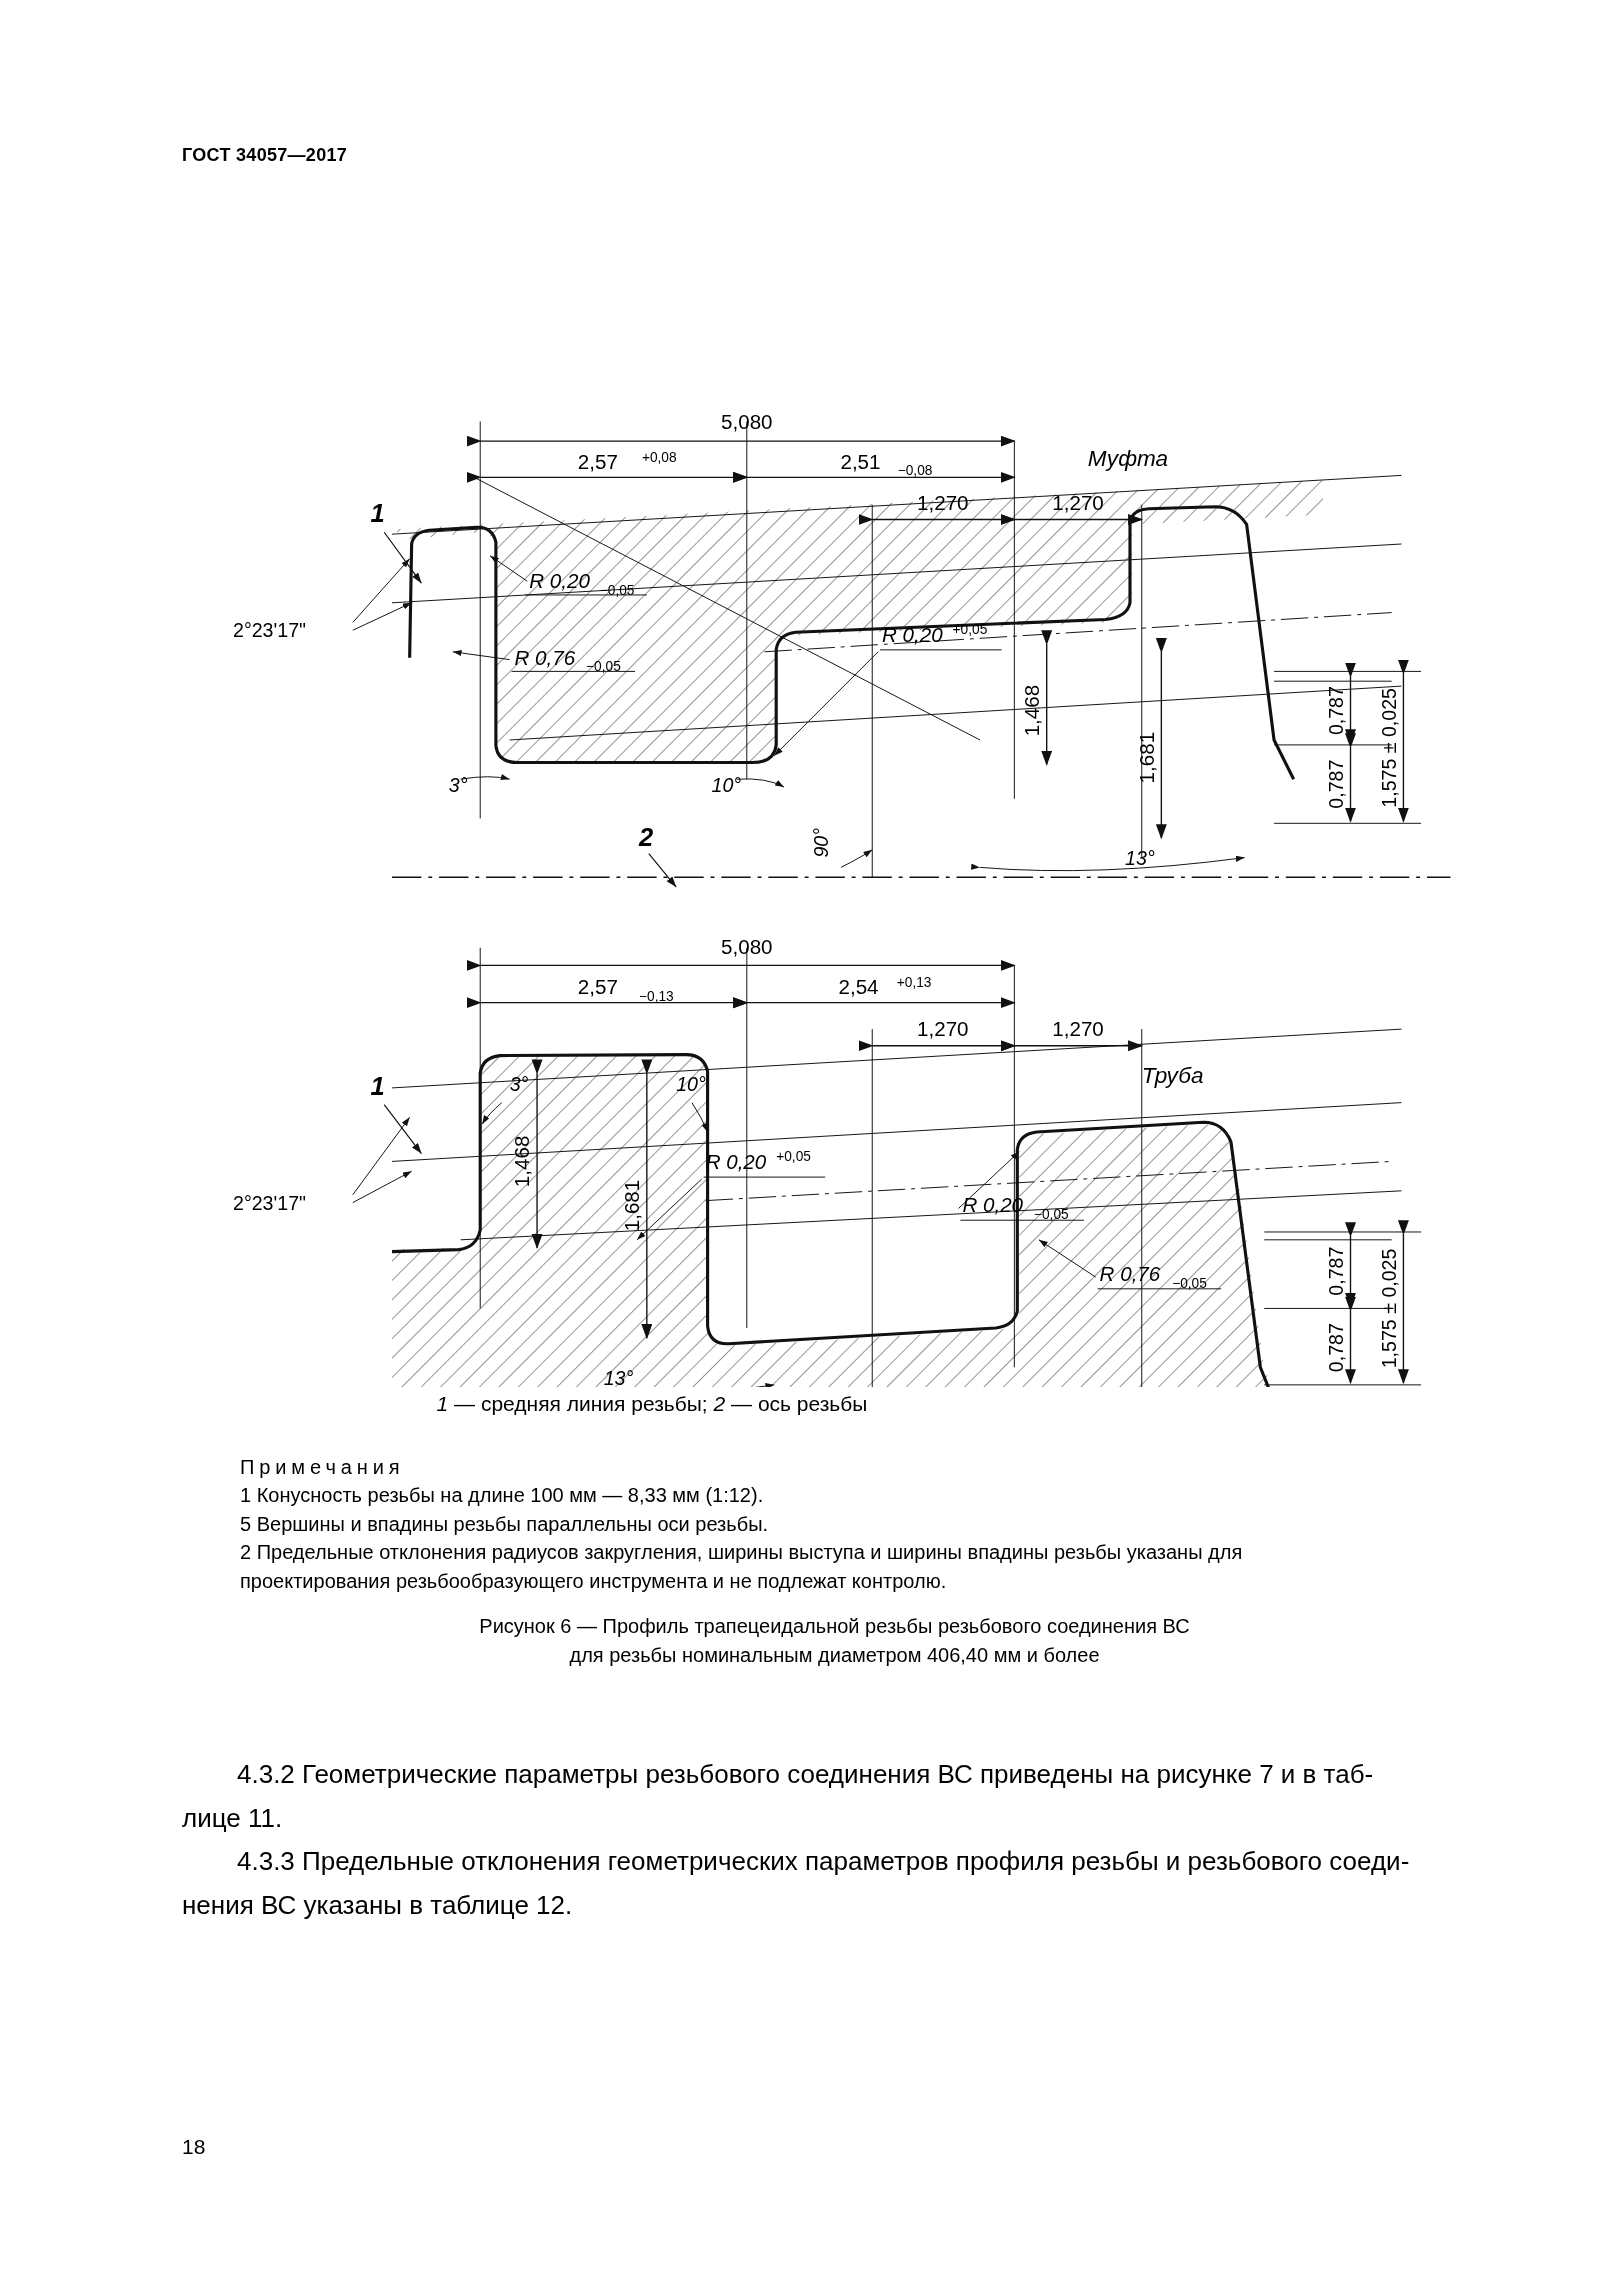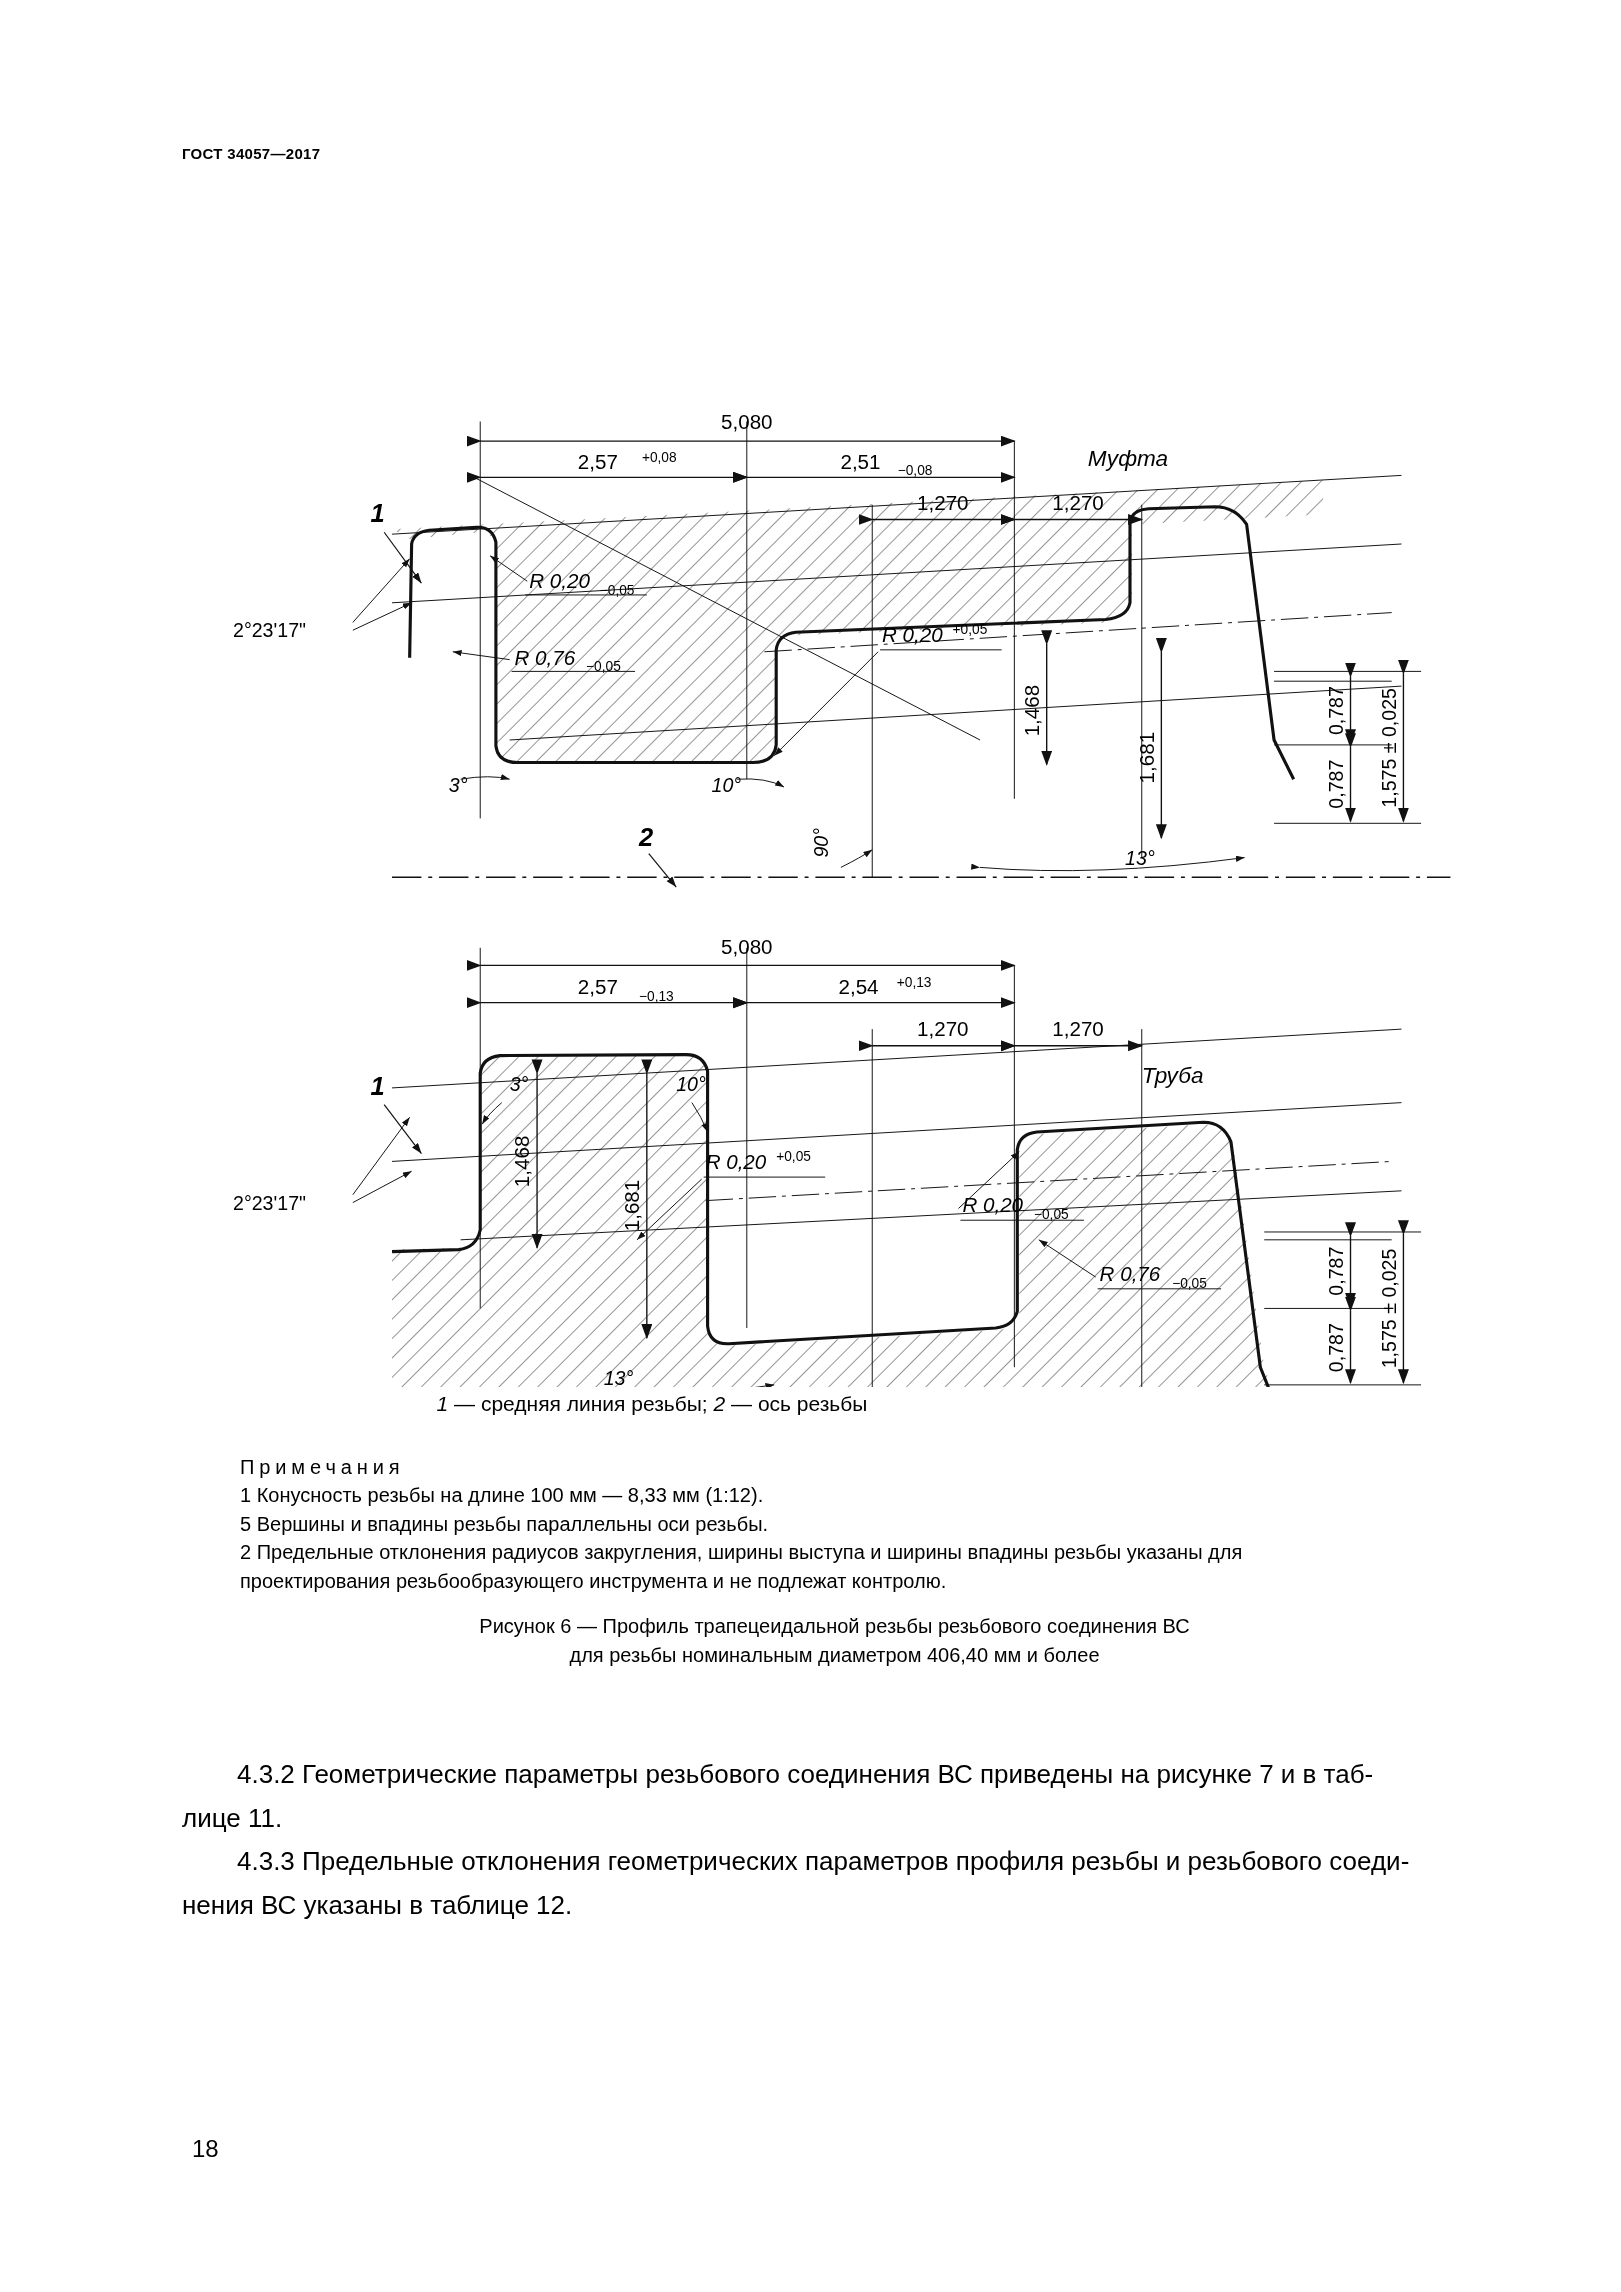--- a/index.html
+++ b/index.html
@@ -1,29 +1,29 @@
 <!DOCTYPE html>
 <html><head>
 <meta charset="utf-8">
 <style>
   html,body{margin:0;padding:0;background:#ffffff;}
   body{width:1621px;height:2293px;font-family:"Liberation Sans", sans-serif;color:#000;position:relative;}
   .page{position:absolute;left:0;top:0;width:1621px;height:2293px;}
-  .hdr{position:absolute;left:182px;top:145px;font-size:15px;font-weight:bold;letter-spacing:0.3px;}
+  .hdr{position:absolute;left:182px;top:145px;font-size:18px;font-weight:bold;letter-spacing:0.3px;}
   .fig-wrap{position:absolute;left:0;top:191px;width:1377px;height:1196px;}
   svg{display:block;}
   .cap-legend{position:absolute;left:0;top:1392px;width:1304px;text-align:center;font-size:21px;}
   .cap-legend i{font-style:italic;}
   .notes{position:absolute;left:240px;top:1453px;width:1157px;font-size:20px;line-height:1.42;}
   .notes .ttl{letter-spacing:4.9px;}
   .fig-cap{position:absolute;left:0;top:1612px;width:1621px;text-align:center;font-size:20px;line-height:1.45;margin-left:24px;}
   .body-text{position:absolute;left:182px;top:1754px;width:1264px;font-size:26px;line-height:1.6;text-align:justify;}
   .body-text p{margin:0 0 2px 0;}
   .indent{text-indent:55px;}
-  .pgnum{position:absolute;left:192px;top:2135px;font-size:24px;}
+  .pgnum{position:absolute;left:182px;top:2135px;font-size:21px;}
 </style>
 </head>
 <body>
 
 <div class="page">
 
   <div class="hdr">ГОСТ 34057—2017</div>
 
   <div class="fig-wrap">
     <svg width="1621" height="1196" viewBox="0 0 1654 1220" xmlns="http://www.w3.org/2000/svg">

